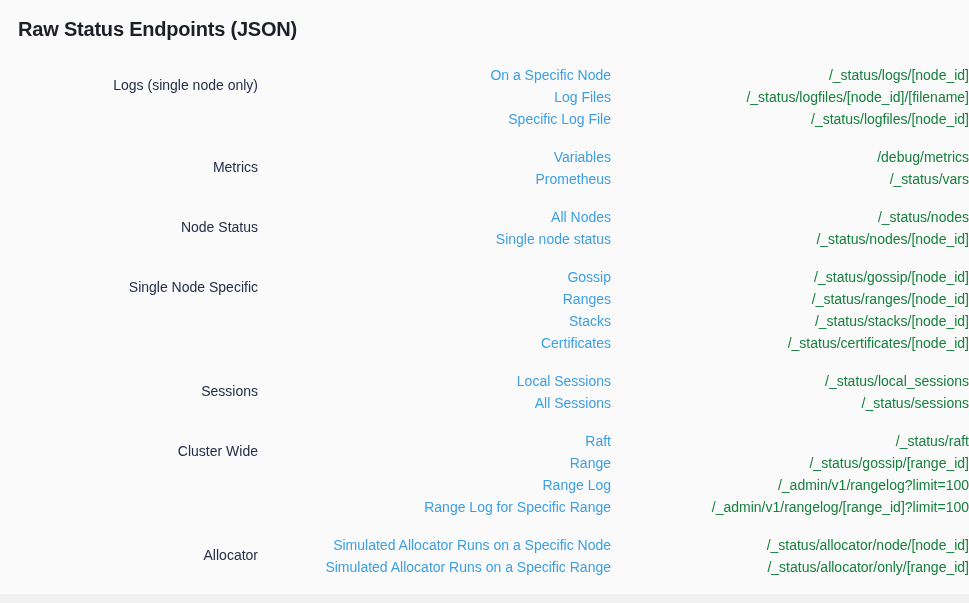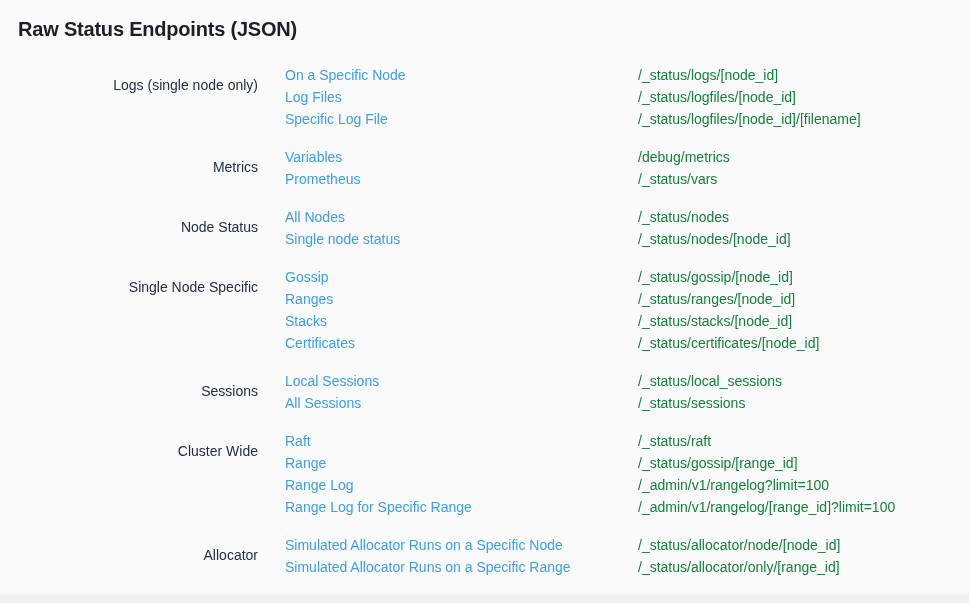--- a/index.html
+++ b/index.html
@@ -41,21 +41,21 @@
     line-height: 22px;
   }
   .category {
     text-align: right;
     color: #232e48;
     margin-top: 10px;
   }
   .links, .paths {
     display: flex;
     flex-direction: column;
-    align-items: flex-start;
+    align-items: flex-end;
   }
   .link {
     color: #3d9fe2;
     text-decoration: none;
     cursor: pointer;
   }
   .path {
     color: #15803d;
   }
   .footer-strip {
@@ -75,22 +75,22 @@
   <div class="groups" id="groups">
       <div class="group">
         <div class="category">Logs (single node only)</div>
         <div class="links">
           <a class="link" href="#">On a Specific Node</a>
           <a class="link" href="#">Log Files</a>
           <a class="link" href="#">Specific Log File</a>
         </div>
         <div class="paths">
           <div class="path">/_status/logs/[node_id]</div>
+          <div class="path">/_status/logfiles/[node_id]/[filename]</div>
           <div class="path">/_status/logfiles/[node_id]</div>
-          <div class="path">/_status/logfiles/[node_id]/[filename]</div>
         </div>
       </div>
       <div class="group">
         <div class="category">Metrics</div>
         <div class="links">
           <a class="link" href="#">Variables</a>
           <a class="link" href="#">Prometheus</a>
         </div>
         <div class="paths">
           <div class="path">/debug/metrics</div>

